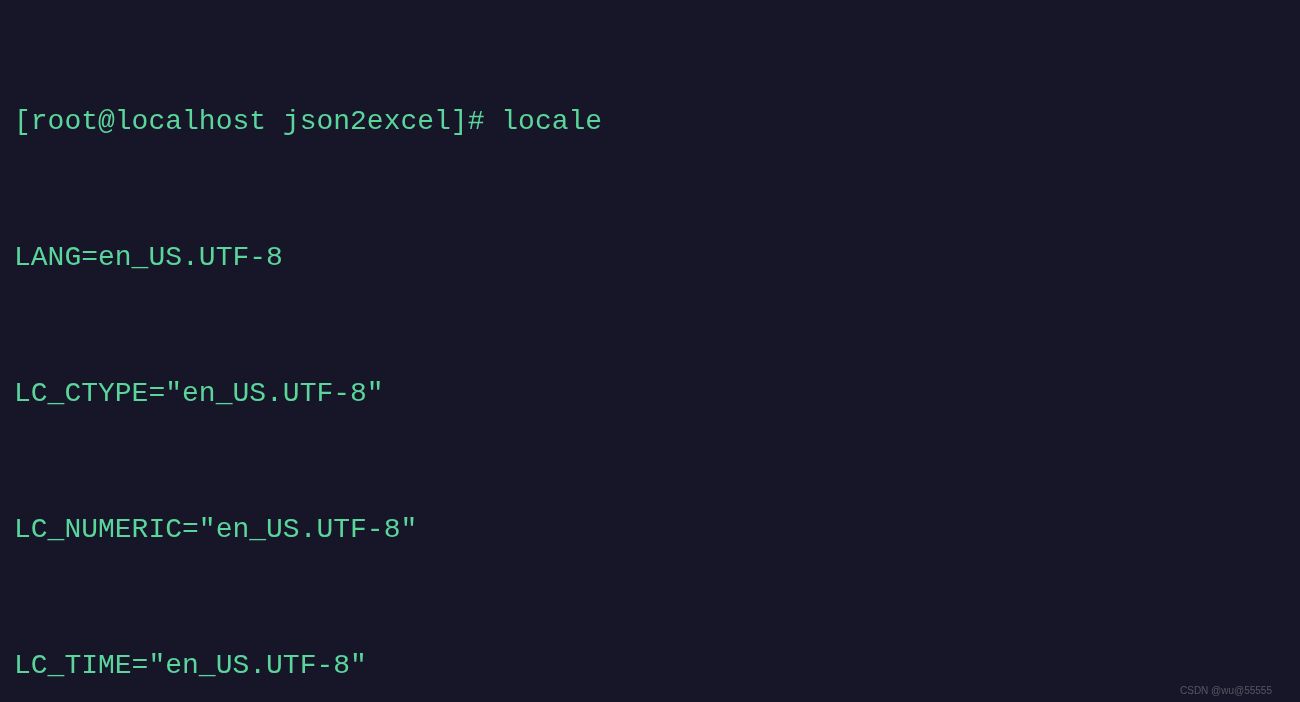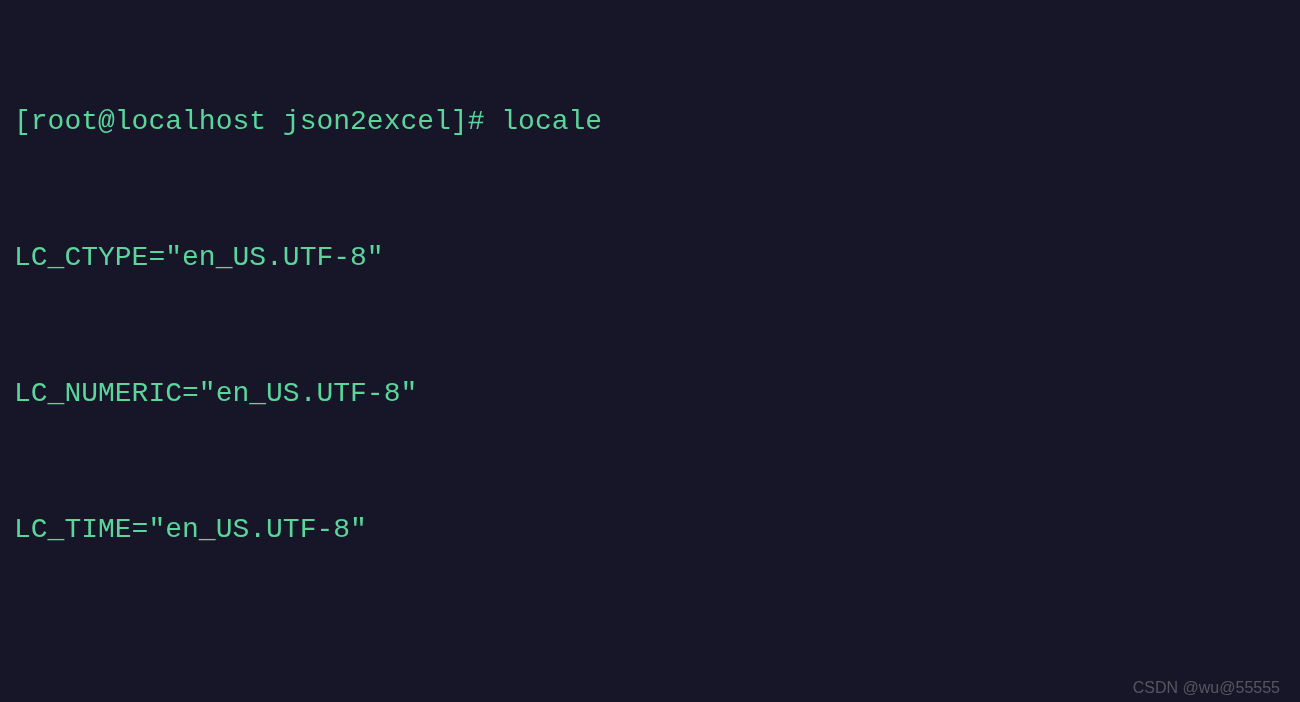--- a/index.html
+++ b/index.html
@@ -23,33 +23,34 @@
     .terminal {
       white-space: pre;
     }
     .line {
       display: block;
       font-family: Liberation Mono, monospace;
     }
     .watermark {
       position: absolute;
       bottom: 6px;
-      right: 20px;
-      font-size: 16px;
+      right: 28px;
+      font-size: 10px;
       color: rgba(200, 200, 200, 0.35);
       font-family: Arial, sans-serif;
       line-height: 1;
       text-align: center;
     }
   </style>
 </head>
 <body>
 
 <div class="terminal">
   <span class="line">[root@localhost json2excel]# locale</span>
+  <span class="line">LANG=en_US.UTF-8</span>
   <span class="line">LC_CTYPE="en_US.UTF-8"</span>
   <span class="line">LC_NUMERIC="en_US.UTF-8"</span>
   <span class="line">LC_TIME="en_US.UTF-8"</span>
   
   
   
   
   
   
   

